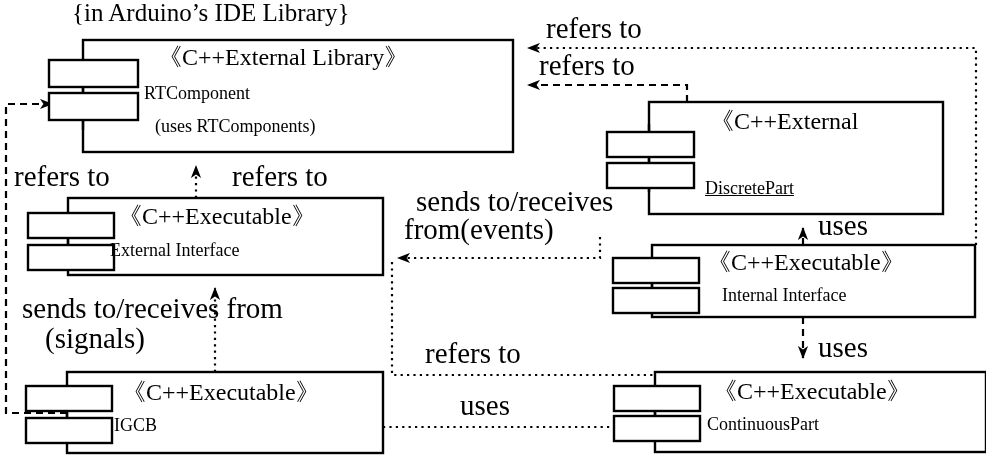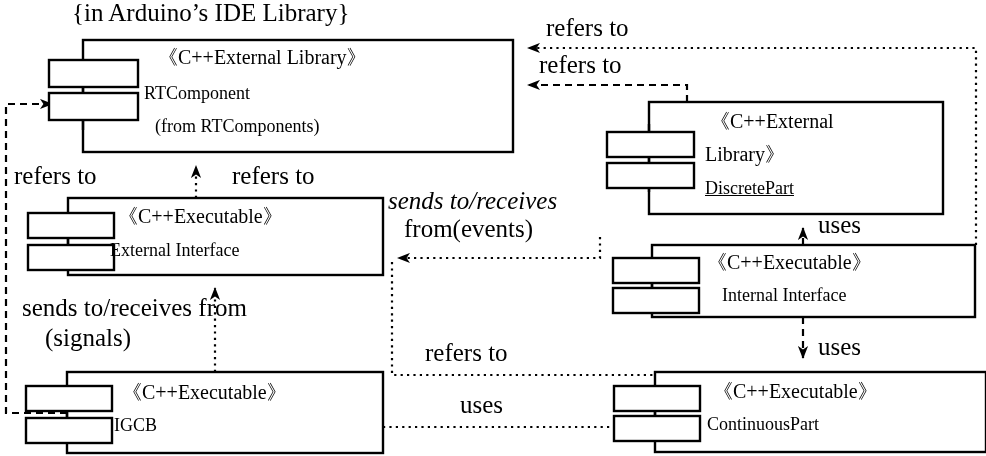--- a/index.html
+++ b/index.html
@@ -9,22 +9,22 @@
   svg{position:absolute;left:0;top:0;width:986px;height:456px;}
   .comp-box{fill:#ffffff;stroke:#000000;stroke-width:2.4;}
   .lolli{fill:#ffffff;stroke:#000000;stroke-width:2.4;}
   .lolli-stem{stroke:#000000;stroke-width:2.4;fill:none;}
   .edge{fill:none;stroke:#000000;stroke-width:2.2;}
   .edge-dot{stroke-dasharray:2.2 4.2;stroke-linecap:butt;}
   .edge-dash{stroke-dasharray:7 5;stroke-linecap:butt;}
   .lbl{position:absolute;white-space:nowrap;color:#000;
        font-family:"Liberation Serif","DejaVu Serif",serif;}
   .cname{font-size:18px;line-height:26px;}
-  .stereo{font-size:20px;line-height:26px;}
-  .edge-lbl{font-size:25px;line-height:26px;}
+  .stereo{font-size:24px;line-height:26px;}
+  .edge-lbl{font-size:29px;line-height:26px;}
   .note{font-size:25px;line-height:26px;}
 </style>
 </head>
 <body>
 
 <div id="canvas">
 
   <svg viewBox="0 0 986 456">
     <defs>
       <marker id="ah" markerWidth="13" markerHeight="11" refX="12" refY="5.5" orient="auto" markerUnits="userSpaceOnUse">
@@ -116,24 +116,23 @@
       <rect class="lolli" x="614" y="386" width="86" height="25"></rect>
       <rect class="lolli" x="614" y="416" width="86" height="25"></rect>
     </g>
 
   </svg>
 
   <div class="lbl note" style="left:72px; top:0px;">{in Arduino’s IDE Library}</div>
 
   <div class="lbl stereo" style="left:158px; top:44px;">《C++External Library》</div>
   <div class="lbl cname" style="left:144px; top:80px;">RTComponent</div>
-  <div class="lbl cname" style="left:155px; top:113px;">(from RTComponents)</div>
+  <div class="lbl cname" style="left:155px; top:113px;">(uses RTComponents)</div>
 
   <div class="lbl stereo" style="left:710px; top:108px;">《C++External</div>
-  <div class="lbl stereo" style="left:705px; top:141px;">Library》</div>
   <div class="lbl cname" style="left:705px; top:175px;text-decoration:underline;">DiscretePart</div>
 
   <div class="lbl stereo" style="left:118px; top:203px;">《C++Executable》</div>
   <div class="lbl cname" style="left:110px; top:237px;">External Interface</div>
 
   <div class="lbl stereo" style="left:707px; top:249px;">《C++Executable》</div>
   <div class="lbl cname" style="left:699px; top:282px;margin-left:23px;">Internal Interface</div>
 
   <div class="lbl stereo" style="left:122px; top:379px;">《C++Executable》</div>
   <div class="lbl cname" style="left:114px; top:412px;">IGCB</div>
@@ -142,21 +141,21 @@
   <div class="lbl cname" style="left:707px; top:411px;">ContinuousPart</div>
 
   <div class="lbl edge-lbl" style="left:546px; top:15px;">refers to</div>
 
   <div class="lbl edge-lbl" style="left:539px; top:52px;">refers to</div>
 
   <div class="lbl edge-lbl" style="left:14px; top:163px;">refers to</div>
 
   <div class="lbl edge-lbl" style="left:232px; top:163px;">refers to</div>
 
-  <div class="lbl edge-lbl" style="left:388px; top:188px;font-style:italic;">sends to/receives</div>
+  <div class="lbl edge-lbl" style="left:416px; top:188px;">sends to/receives</div>
   <div class="lbl edge-lbl" style="left:22px; top:295px;">sends to/receives from</div>
 
   <div class="lbl edge-lbl" style="left:404px; top:216px;">from(events)</div>
   <div class="lbl edge-lbl" style="left:22px; top:325px;margin-left:23px;">(signals)</div>
 
   <div class="lbl edge-lbl" style="left:818px; top:212px;">uses</div>
 
   <div class="lbl edge-lbl" style="left:818px; top:334px;">uses</div>
 
   <div class="lbl edge-lbl" style="left:425px; top:340px;">refers to</div>

